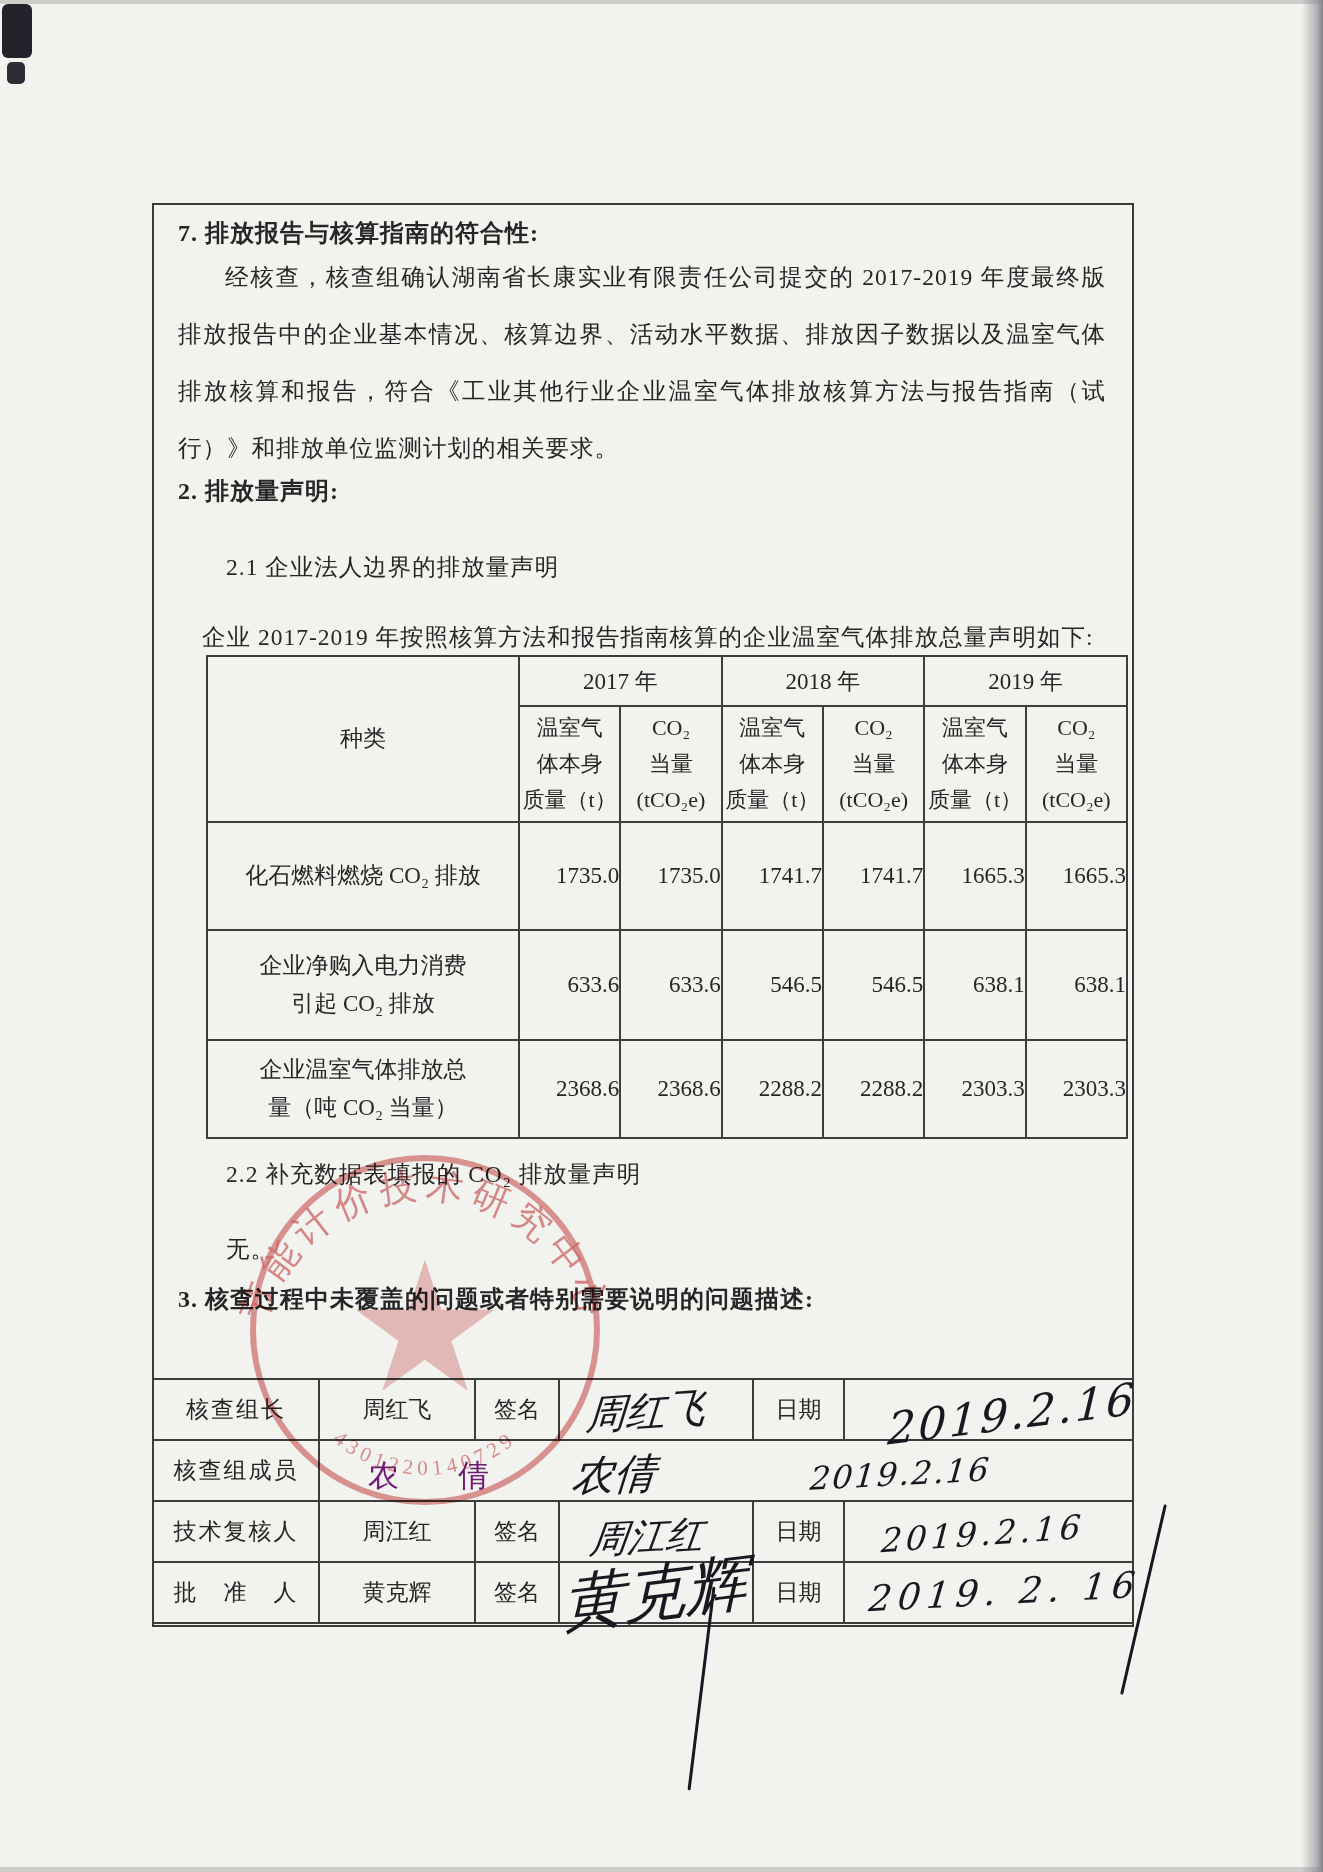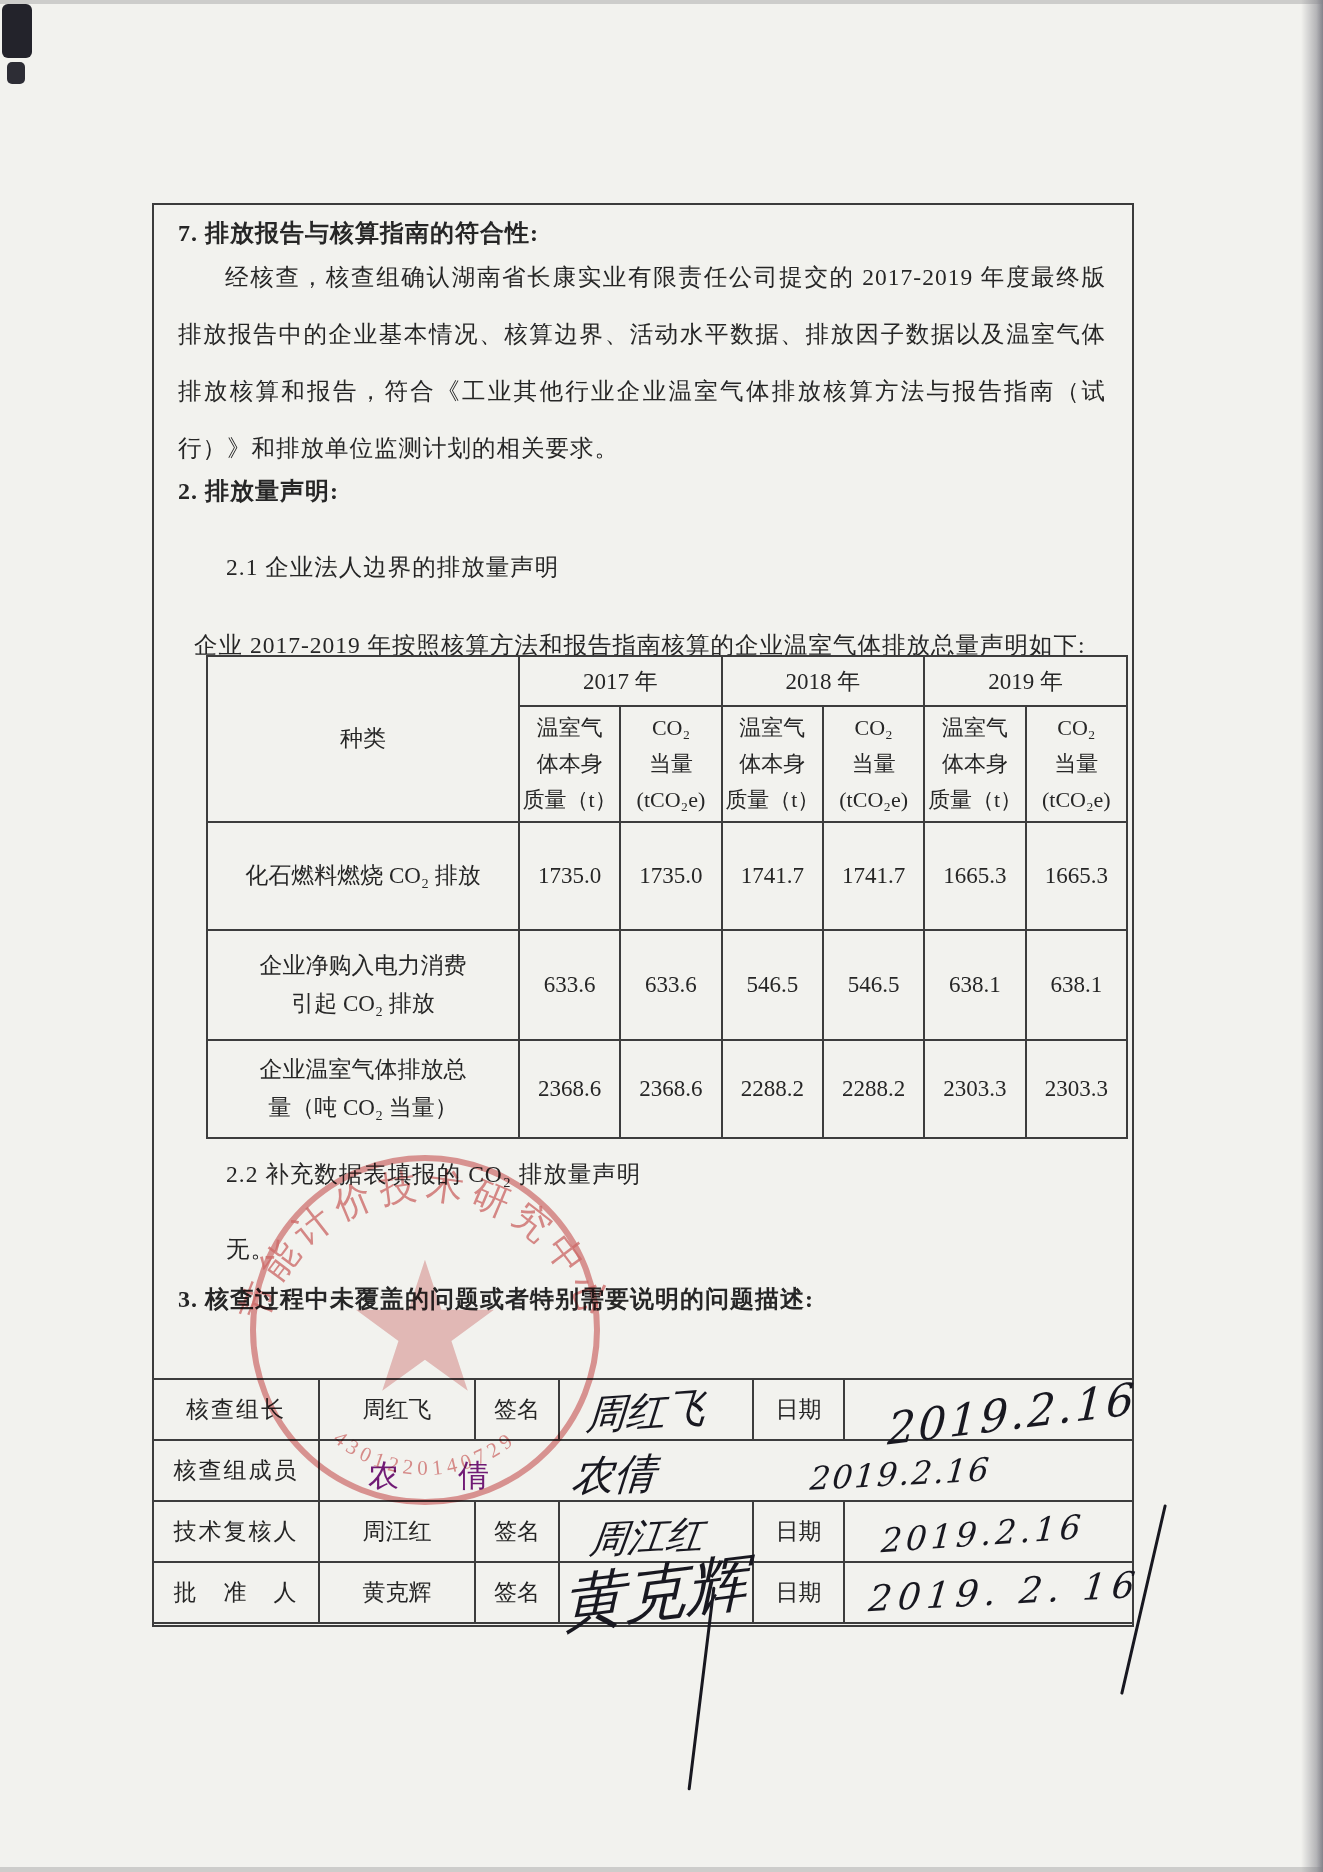--- a/index.html
+++ b/index.html
@@ -14,35 +14,35 @@
   .blob2{position:absolute;left:7px;top:62px;width:18px;height:22px;background:#2d2d35;border-radius:5px;}
   
   .frame{position:absolute;left:152px;top:203px;width:978px;height:1420px;border:2px solid #3b3b3b;}
   .abs{position:absolute;}
   .h{font-weight:bold;font-size:24px;letter-spacing:1px;}
   .t{font-size:23.5px;letter-spacing:1px;}
   .s1-title{left:24px;top:12px;}
   .s1-para{left:24px;top:44px;width:928px;line-height:57px;text-align:justify;text-indent:2em;}
   .s2-title{left:24px;top:270px;}
   .s21{left:72px;top:346px;}
-  .intro{left:40px;top:416px;margin-top:8px;}
+  .intro{left:48px;top:416px;}
   .s22{left:72px;top:953px;}
   .none-answer{left:72px;top:1028px;}
   .s3-title{left:24px;top:1078px;}
   .s3-para{left:44px;top:1128px;}
   
   table{border-collapse:collapse;table-layout:fixed;}
   .etable{position:absolute;left:52px;top:450px;width:922px;}
   .etable td{border:2px solid #3d3d3d;text-align:center;vertical-align:middle;
              font-size:22px;padding:0;}
   .etable .pre{white-space:pre-line;line-height:36px;}
   .etable .yr{height:48px;font-size:23px;}
   .etable .sub2r{height:116px;}
   .etable .cat{width:310px;font-size:23px;line-height:38px;white-space:pre-line;}
-  .etable .num{font-size:23px;}
+  .etable .num{font-size:23px;text-align:right;}
   .r1{height:108px;} .r2{height:110px;} .r3{height:98px;}
   
   .stable{position:absolute;left:-2px;top:1173px;width:982px;}
   .stable td{border:2px solid #3d3d3d;font-size:23px;vertical-align:middle;padding:0;}
   .stable tr{height:61px;}
   .stable .role{width:164px;text-align:center;letter-spacing:2px;}
   .stable .nm{width:154px;text-align:center;}
   .stable .sl{width:82px;text-align:center;}
   .stable .sg{width:192px;position:relative;}
   .stable .dl{width:89px;text-align:center;}

